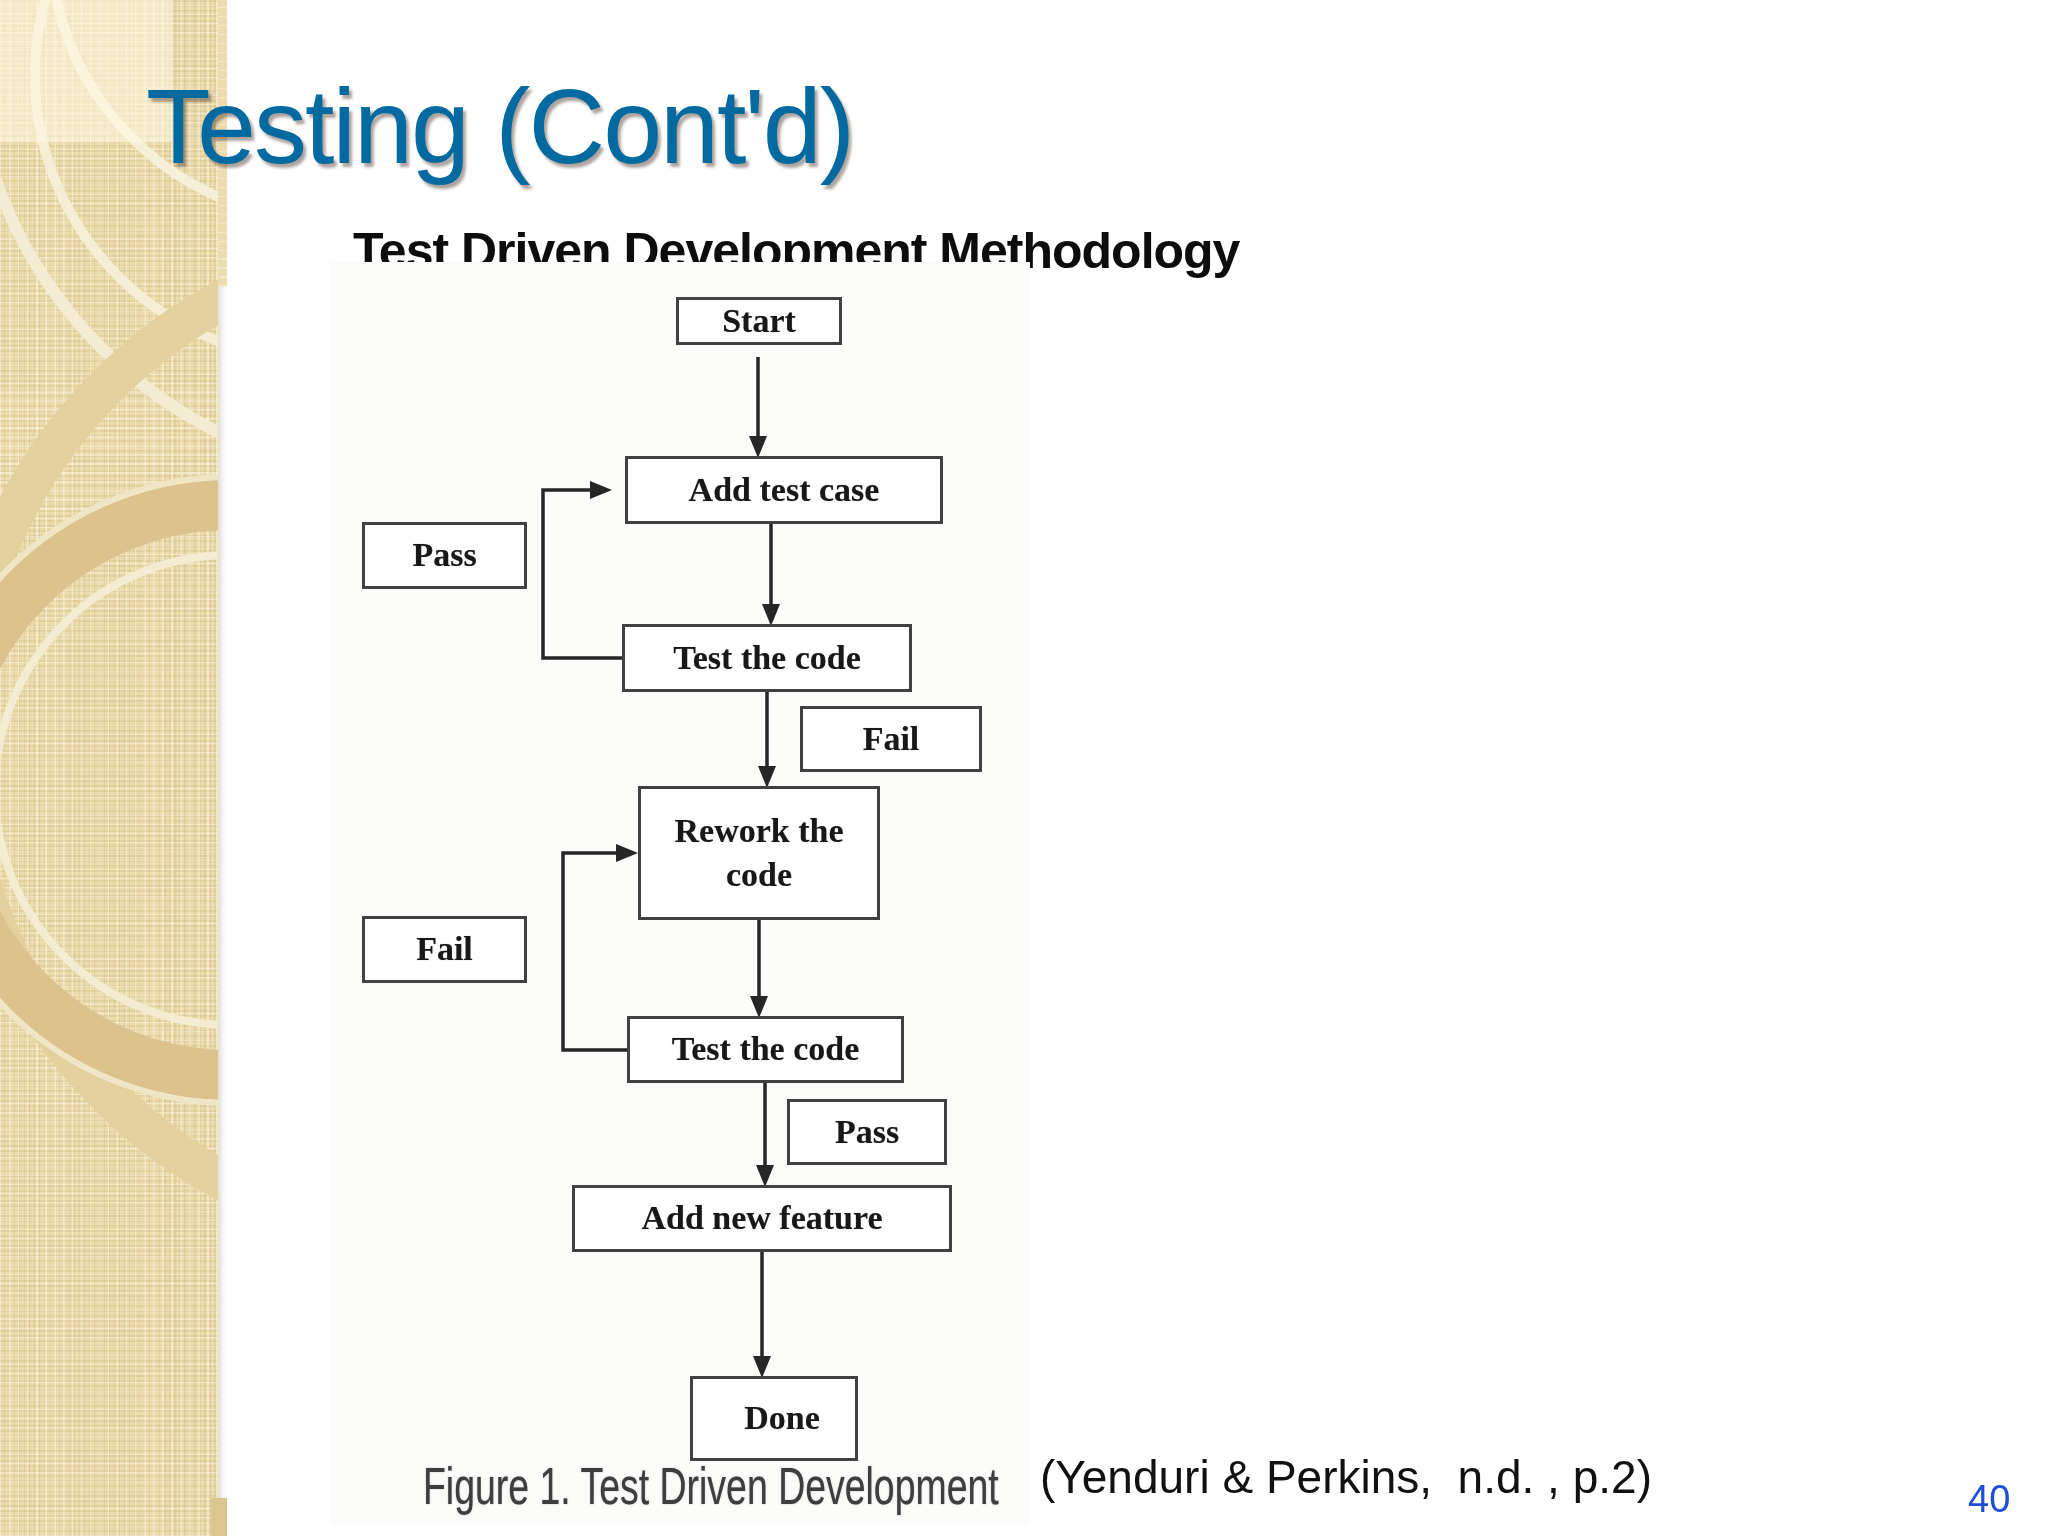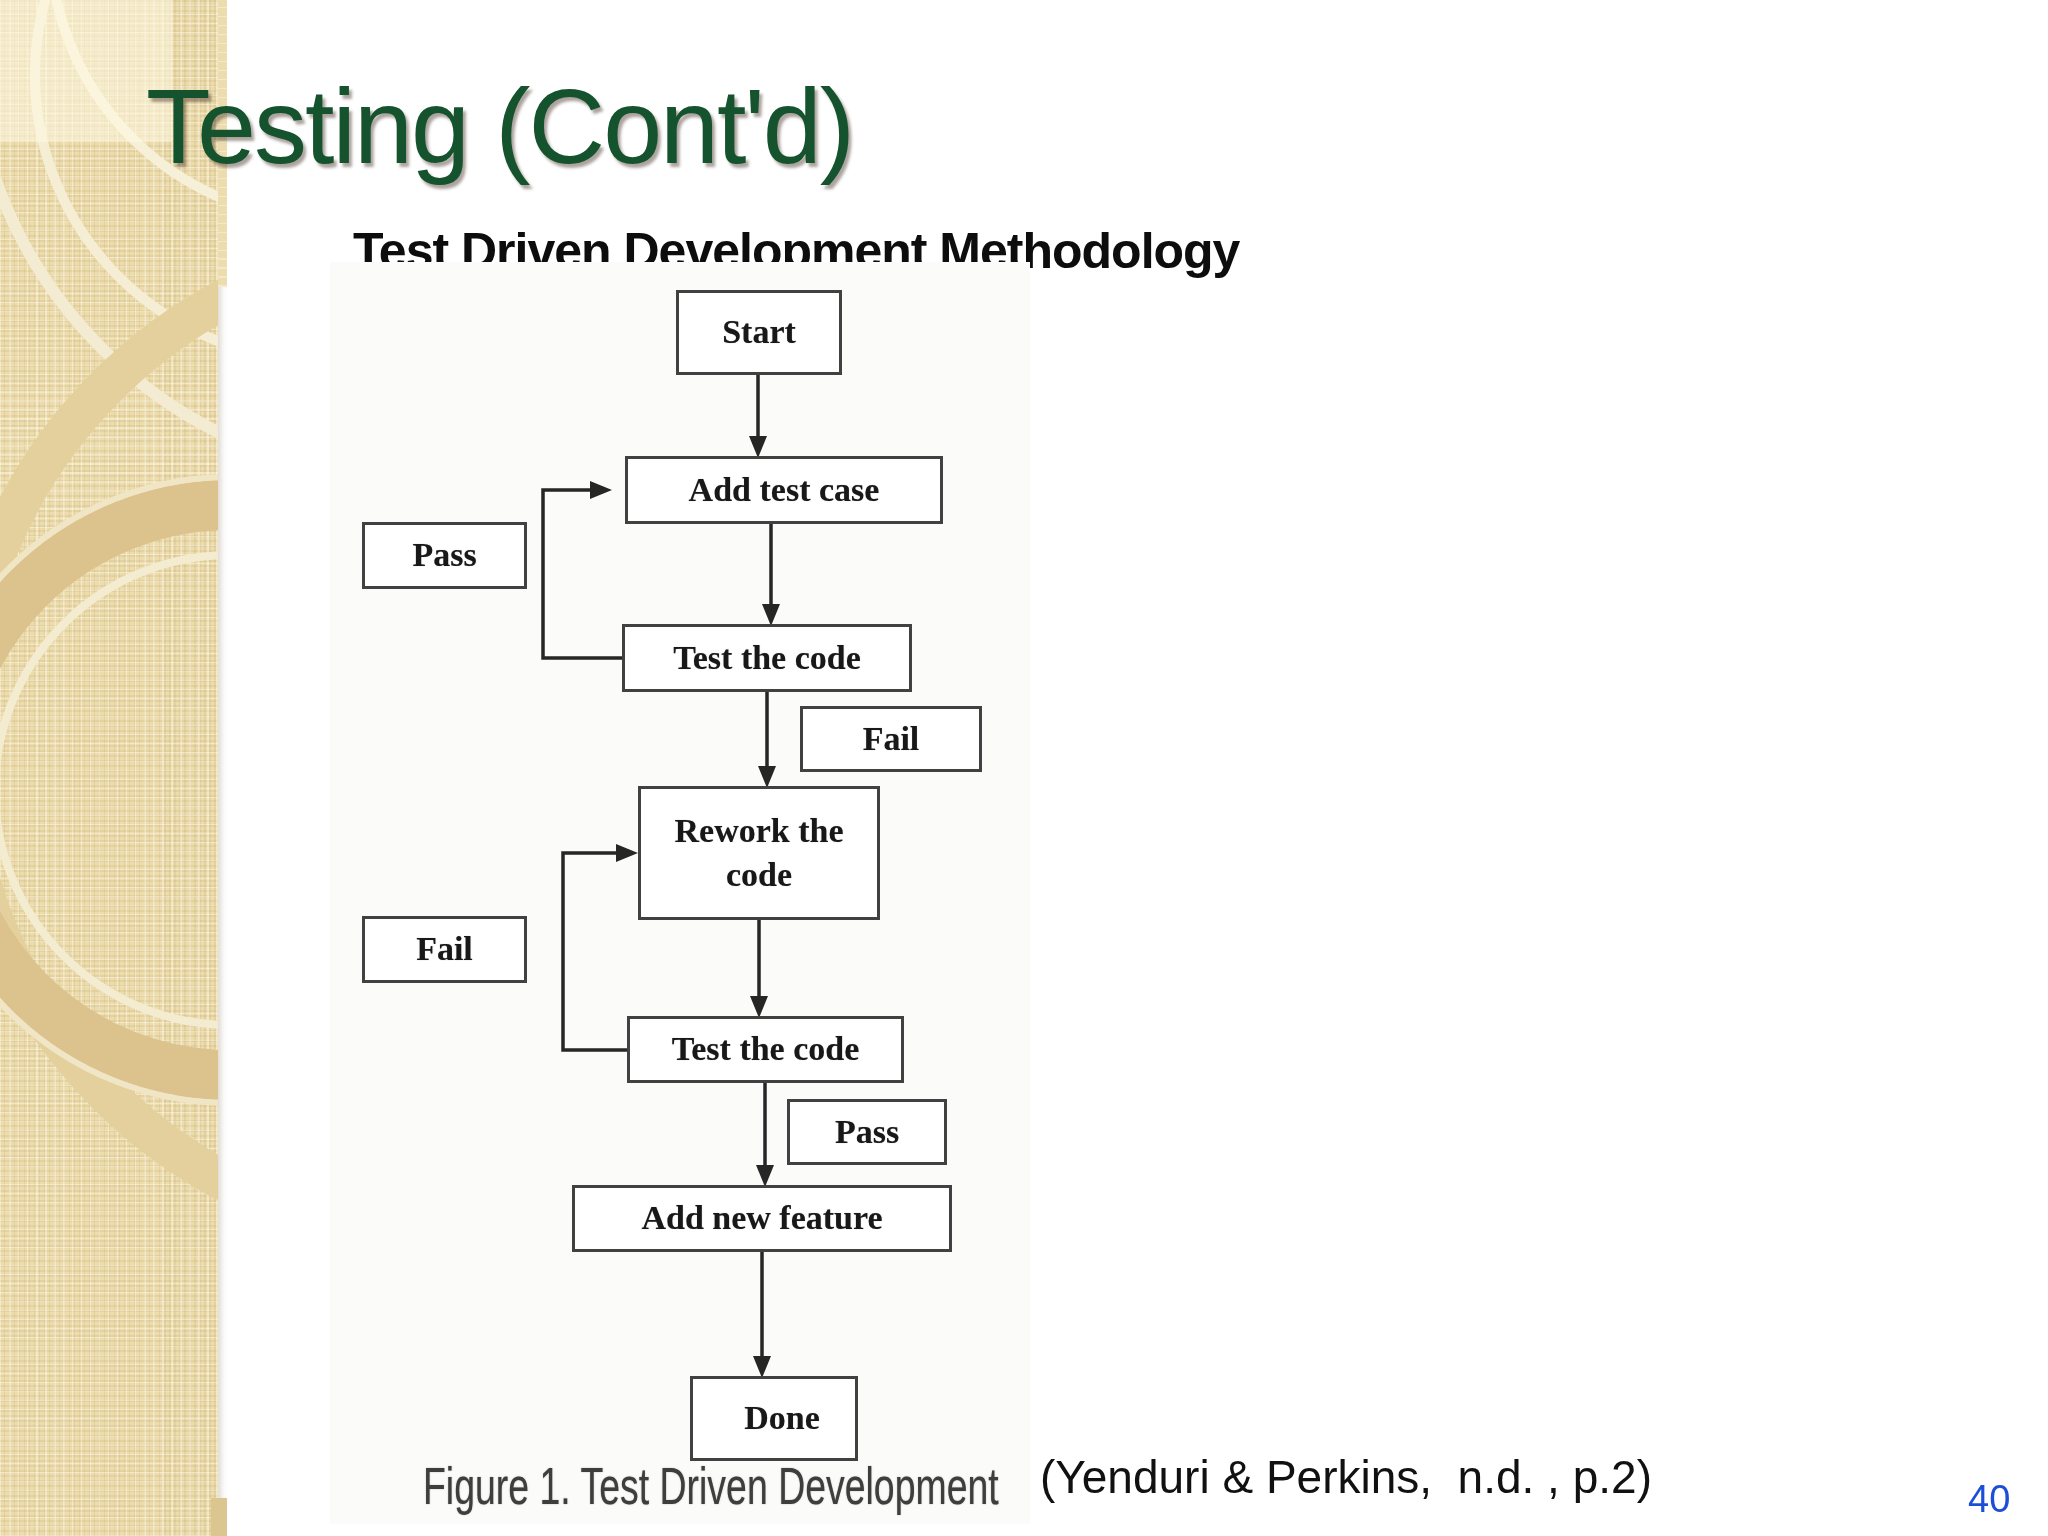--- a/index.html
+++ b/index.html
@@ -29,21 +29,21 @@
     background:#dcc68f;
   }
   .sidebar-light-rect{
     position:absolute;left:0;top:0;width:172px;height:142px;
     background:rgba(255,250,228,.55);
   }
   .sidebar svg{position:absolute;left:0;top:0;}
   
   .title{
     position:absolute;left:146px;top:66px;
-    font-size:106px;letter-spacing:-2px;color:#14532d;
+    font-size:106px;letter-spacing:-2px;color:#0369a1;
     text-shadow:3px 4px 3px rgba(70,50,40,.45);
     white-space:nowrap;
   }
   .subtitle{
     position:absolute;left:353px;top:222px;
     font-size:50px;font-weight:bold;color:#0d0d0d;
     letter-spacing:-1px;white-space:nowrap;
   }
   
   .scan{
@@ -118,21 +118,21 @@
     <polygon points="762,604 780,604 771,626"></polygon>
     <polygon points="758,766 776,766 767,788"></polygon>
     <polygon points="750,996 768,996 759,1018"></polygon>
     <polygon points="756,1165 774,1165 765,1187"></polygon>
     <polygon points="753,1356 771,1356 762,1378"></polygon>
     <polygon points="590,481 590,499 612,490"></polygon>
     <polygon points="616,844 616,862 638,853"></polygon>
   </g>
 </svg>
 
-<div class="flow-node" style="left:676px;top:290px;width:166px;height:85px;font-family:Liberation Serif, serif;">Start</div>
+<div class="flow-node" style="left:676px;top:297px;width:166px;height:48px;font-family:Liberation Serif, serif;">Start</div>
 
 <div class="flow-node" style="left:612px;top:456px;width:318px;height:68px;margin-left:13px;">Add test case</div>
 
 <div class="flow-node" style="left:362px;top:522px;width:165px;height:67px;">Pass</div>
 
 <div class="flow-node" style="left:622px;top:624px;width:290px;height:68px;">Test the code</div>
 
 <div class="flow-node" style="left:800px;top:706px;width:182px;height:66px;">Fail</div>
 
 <div class="flow-node" style="left:638px;top:786px;width:242px;height:134px;padding:8px 20px;">Rework the code</div>

